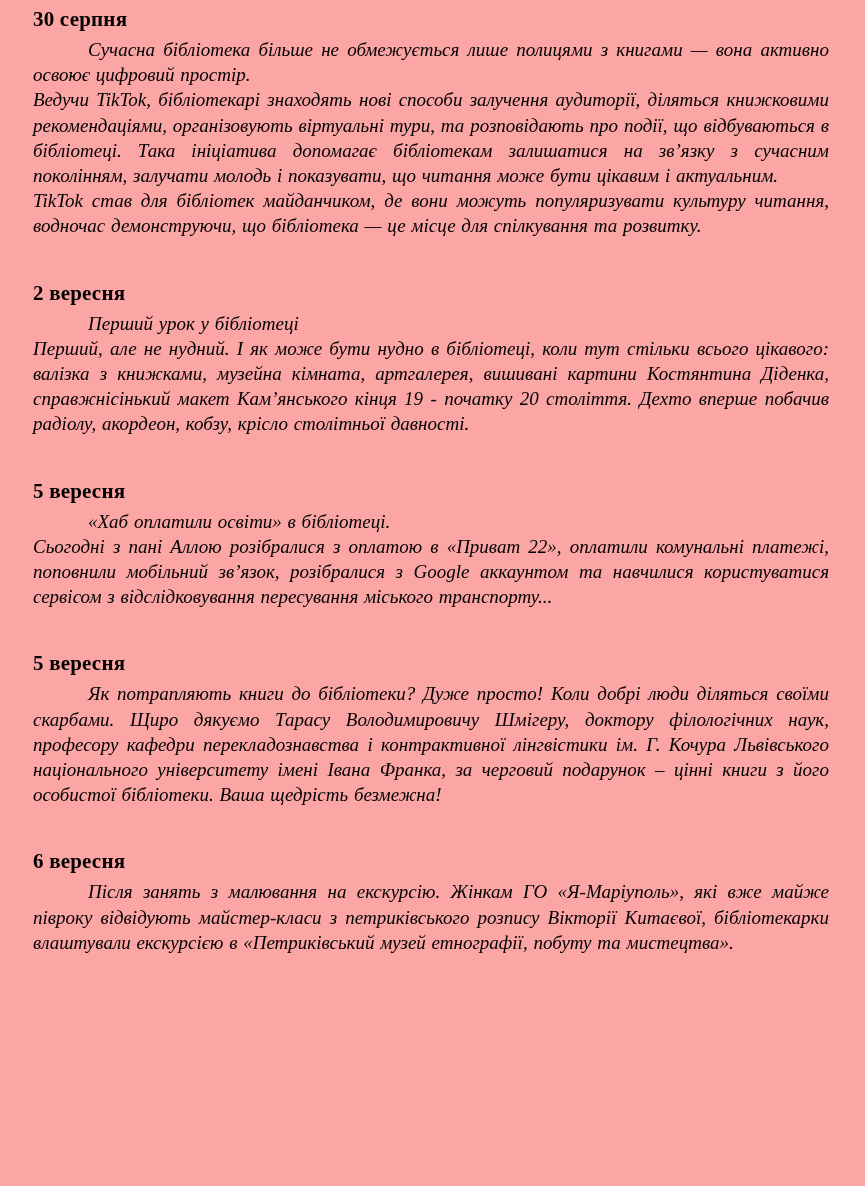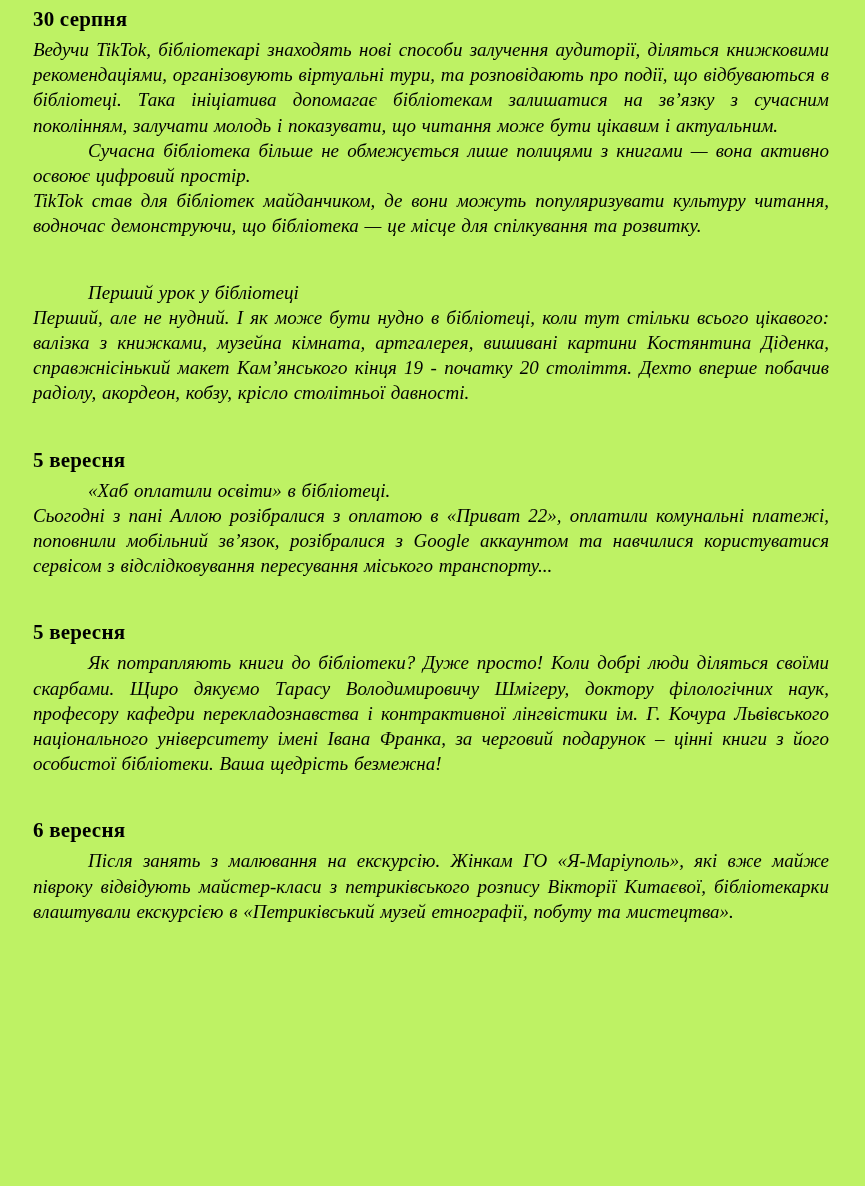--- a/index.html
+++ b/index.html
@@ -11,21 +11,21 @@
       width: 865px;
       height: 1186px;
       overflow: hidden;
       color: #000000;
     }
     .page {
       box-sizing: border-box;
       width: 865px;
       min-height: 1186px;
       padding: 6px 36px 20px 33px;
-      background: #bef264;
+      background: #fca5a5;
       font-family: "Liberation Serif", "DejaVu Serif", serif;
     }
     .entry {
       margin: 0;
     }
     .entry + .entry {
       margin-top: 41px;
     }
     .entry-date {
       font-family: "Liberation Serif", "DejaVu Serif", serif;
@@ -51,26 +51,27 @@
       text-indent: 55px;
     }
   </style>
 </head>
 <body>
 
 <div class="page">
 
   <section class="entry">
     <h2 class="entry-date">30 серпня</h2>
+    <p class="para indent">Сучасна бібліотека більше не обмежується лише полицями з книгами — вона активно освоює цифровий простір.</p>
     <p class="para">Ведучи TikTok, бібліотекарі знаходять нові способи залучення аудиторії, діляться книжковими рекомендаціями, організовують віртуальні тури, та розповідають про події, що відбуваються в бібліотеці. Така ініціатива допомагає бібліотекам залишатися на зв’язку з сучасним поколінням, залучати молодь і показувати, що читання може бути цікавим і актуальним.</p>
-    <p class="para indent">Сучасна бібліотека більше не обмежується лише полицями з книгами — вона активно освоює цифровий простір.</p>
     <p class="para">TikTok став для бібліотек майданчиком, де вони можуть популяризувати культуру читання, водночас демонструючи, що бібліотека — це місце для спілкування та розвитку.</p>
   </section>
 
   <section class="entry">
+    <h2 class="entry-date">2 вересня</h2>
     <p class="para indent">Перший урок у бібліотеці</p>
     <p class="para">Перший, але не нудний. І як може бути нудно в бібліотеці, коли тут стільки всього цікавого: валізка з книжками, музейна кімната, артгалерея, вишивані картини Костянтина Діденка, справжнісінький макет Кам’янського кінця 19 - початку 20 століття. Дехто вперше побачив радіолу, акордеон, кобзу, крісло столітньої давності.</p>
   </section>
 
   <section class="entry">
     <h2 class="entry-date">5 вересня</h2>
     <p class="para indent">«Хаб оплатили освіти» в бібліотеці.</p>
     <p class="para">Сьогодні з пані Аллою розібралися з оплатою в «Приват 22», оплатили комунальні платежі, поповнили мобільний зв’язок, розібралися з Google аккаунтом та навчилися користуватися сервісом з відслідковування пересування міського транспорту...</p>
   </section>
 

